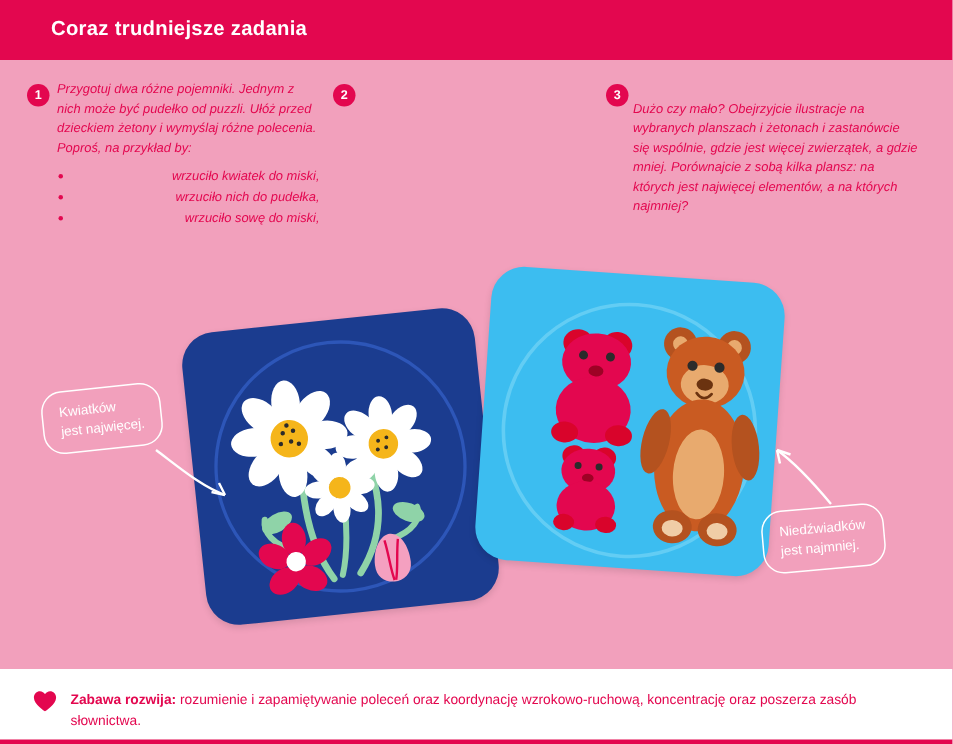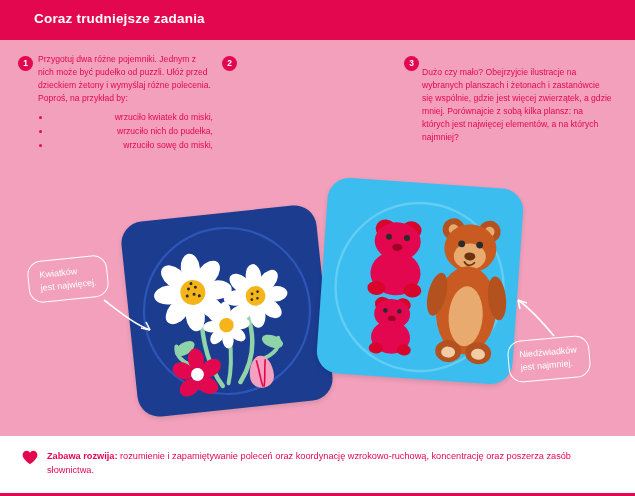--- a/index.html
+++ b/index.html
@@ -31,20 +31,21 @@
     letter-spacing: 0.2px;
     margin-left: 12px;
   }
 
   
   .col {
     position: absolute;
     color: #e3074f;
     font-size: 8.6px;
     line-height: 1.52;
+    font-style: italic;
   }
   .col1 { left: 38px; top: 53px; width: 175px; }
   .col2 { left: 240px; top: 53px; width: 155px; }
   .col3 { left: 422px; top: 66px; width: 190px; }
 
   .badge {
     position: absolute;
     width: 15px; height: 15px;
     border-radius: 50%;
     background: #e3074f;
@@ -120,21 +121,21 @@
   }
   .bubble-tail {
     position: absolute;
     pointer-events: none;
   }
 
   
   .footer {
     position: absolute;
     left: 0; bottom: 0;
-    width: 635px; height: 60px;
+    width: 635px; height: 50px;
     background: #ffffff;
     text-decoration: underline;
   }
   .footer-inner {
     position: absolute;
     left: 22px; top: 13px;
     right: 22px;
     display: flex;
     align-items: flex-start;
     gap: 9px;

